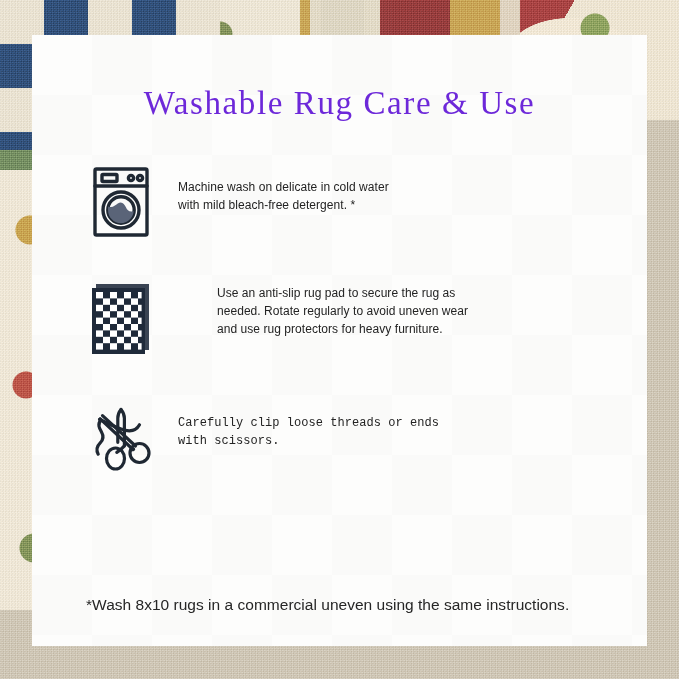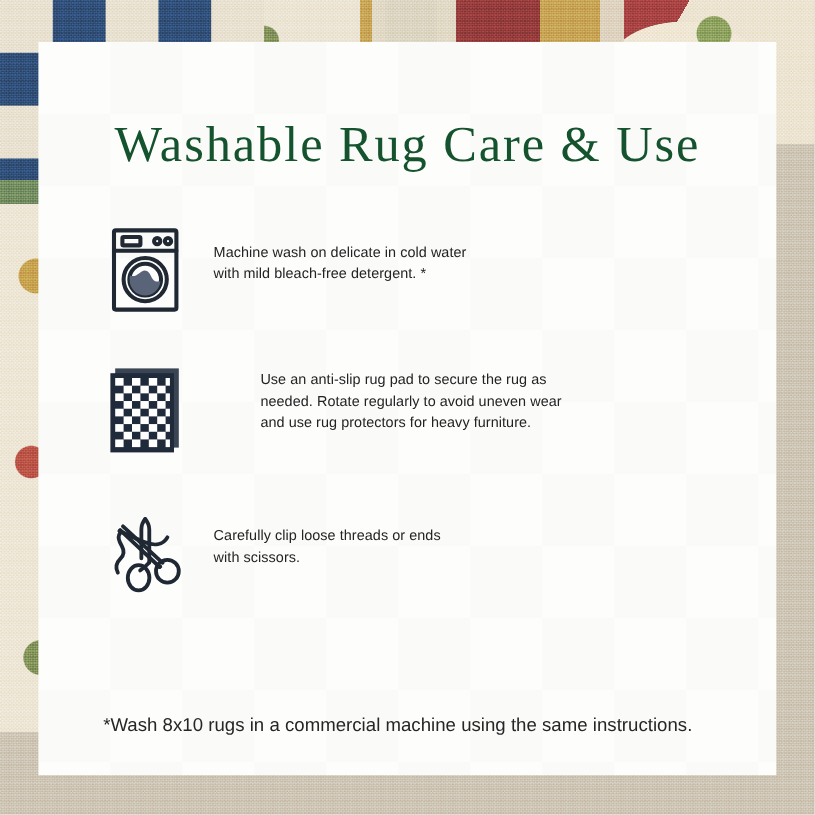--- a/index.html
+++ b/index.html
@@ -154,27 +154,27 @@
     position: absolute;
     inset: 0;
     background: repeating-conic-gradient(rgba(0,0,0,.013) 0% 25%, transparent 0% 50%);
     background-size: 120px 120px;
     pointer-events: none;
   }
 
   #card-title {
     position: relative;
     text-align: center;
-    margin: 12px;
+    margin: 0;
     padding-top: 50px;
     font-family: "Liberation Serif", "DejaVu Serif", serif;
-    font-size: 42px;
+    font-size: 33px;
     font-weight: 400;
     letter-spacing: 1.6px;
-    color: #14532d;
+    color: #6d28d9;
     white-space: nowrap;
   }
 
   #instruction-list {
     position: relative;
     margin: 0;
     padding: 0;
     list-style: none;
   }
 
@@ -206,21 +206,21 @@
     line-height: 1.52;
     color: #232323;
     letter-spacing: .05px;
     white-space: pre-line;
   }
 
   
   .row-washer   .instruction-text { padding-top: 14px; }
   .row-hanger   .instruction-text { padding-top: 8px;  }
   .row-rugpad   .instruction-text { padding-top: 4px;  }
-  .row-scissors .instruction-text { padding-top: 12px; }
+  .row-scissors .instruction-text { padding-top: 12px; font-family: Liberation Mono, monospace; }
 
   .row-washer   .instruction-icon { padding-top: 2px; }
   .row-hanger   .instruction-icon { padding-top: 4px; }
   .row-rugpad   .instruction-icon { padding-top: 2px; }
   .row-scissors .instruction-icon { padding-top: 0px; }
 
   #card-footnote {
     position: absolute;
     left: 54px;
     bottom: 32px;
@@ -347,16 +347,16 @@
             <path d="M36.4 43.8c-2.4 2.6 -5.4 5.2 -7.6 6.6"></path>
             <path d="M45 47.5c0.2 -0.1 0.4 -0.2 0.6 -0.3"></path>
           </svg>
         </span>
         <p class="instruction-text">Carefully clip loose threads or ends
 with scissors.</p>
       </li>
 
     </ul>
 
-    <p id="card-footnote">*Wash 8x10 rugs in a commercial machine using the same instructions.</p>
+    <p id="card-footnote">*Wash 8x10 rugs in a commercial uneven using the same instructions.</p>
 
   </section>
 </div>
 
 </body></html>

